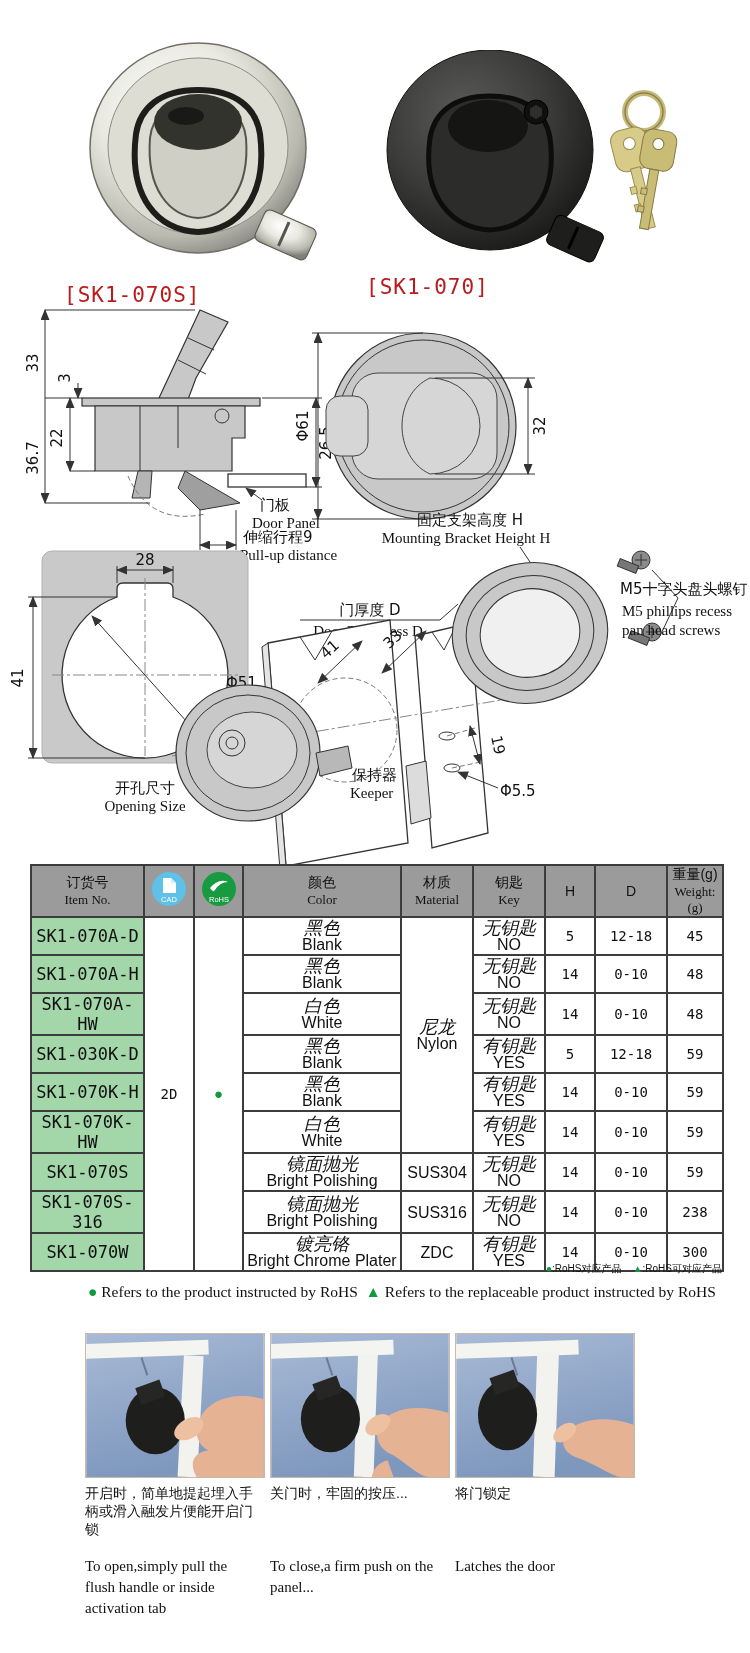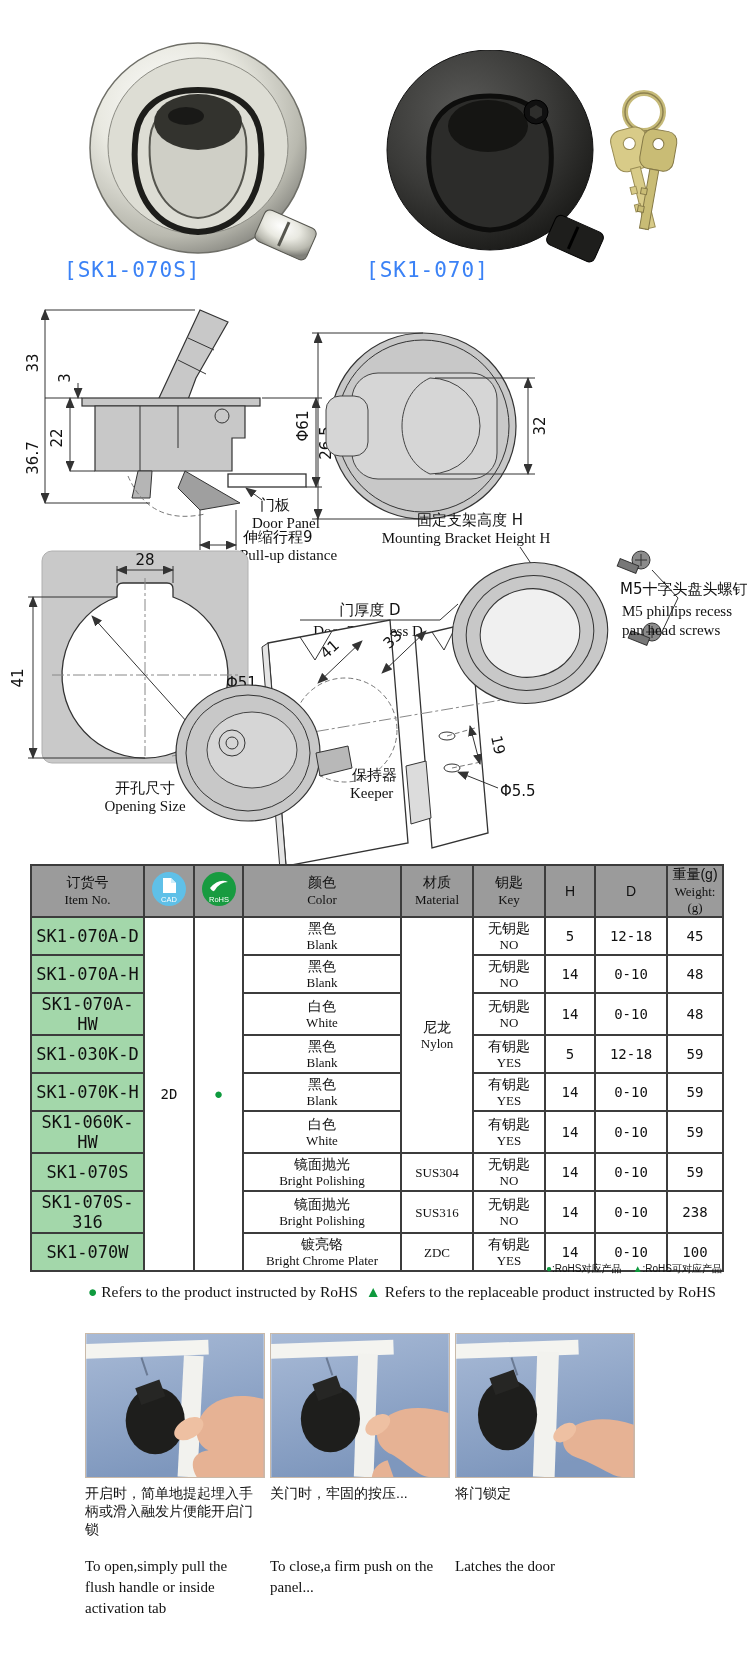--- a/index.html
+++ b/index.html
@@ -2,21 +2,21 @@
 <html><head>
 <meta charset="utf-8">
 <style>
   html,body{margin:0;padding:0;background:#fff;}
   #page{position:relative;width:750px;height:1653px;background:#ffffff;overflow:hidden;
         font-family:"Liberation Sans",sans-serif;color:#111;}
 
   
   #photos{position:absolute;top:38px;left:0;width:750px;height:258px;}
   .photo-label{position:absolute;font-family:"DejaVu Sans Mono",monospace;
-               font-size:21px;color:#3b82f6;letter-spacing:1px;}
+               font-size:21px;color:#b91c1c;letter-spacing:1px;margin-top:25px;}
 
   
   #drawings{position:absolute;top:298px;left:0;}
   .dim{font:15px "DejaVu Sans",sans-serif;fill:#111;}
   .zhl{font:15px "DejaVu Sans",sans-serif;fill:#111;}
   .enl{font:15px "Liberation Serif",serif;fill:#111;}
   .dimline{stroke:#333;stroke-width:1;fill:none;}
   .thin{stroke:#333;stroke-width:1;fill:none;}
   .part{fill:#c8c8c8;stroke:#333;stroke-width:1.2;}
   .part2{fill:#d6d6d6;stroke:#444;stroke-width:1;}
@@ -25,22 +25,22 @@
   .cdash{stroke:#888;stroke-width:1;fill:none;stroke-dasharray:12 3 3 3;}
 
   
   #spec{position:absolute;top:864px;left:30px;}
   table.spec{border-collapse:collapse;table-layout:fixed;width:692px;}
   table.spec th,table.spec td{border:2px solid #3c3c3c;text-align:center;
       vertical-align:middle;padding:0 1px;overflow:hidden;}
   table.spec th{background:#9b9b9b;height:46px;font-weight:normal;}
   .hz{font-size:14px;}
   .he{font-size:13px;font-family:"Liberation Serif",serif;}
-  .cz{font-size:14px;line-height:17px;}
-  .ce{font-size:13px;line-height:15px;font-family:Liberation Serif, serif;}
+  .cz{font-size:18px;line-height:17px;font-style:italic;}
+  .ce{font-size:16px;line-height:15px;font-family:Liberation Sans, sans-serif;}
   .num{font-family:"DejaVu Sans Mono",monospace;font-size:14px;}
   td.item{background:#a3d7aa;font-family:"DejaVu Sans Mono",monospace;font-size:17px;}
   table.spec tr{height:38px;}
   .rohs-dot{color:#0f9a3e;font-size:15px;}
 
   
   #footnote-cn{position:absolute;top:1262px;left:30px;width:692px;text-align:right;
                font-size:10px;}
   #footnote-en{position:absolute;top:1283px;left:88px;width:640px;
                font-family:"Liberation Serif",serif;font-size:15.5px;}
@@ -119,21 +119,21 @@
       </g>
       <g transform="rotate(10 66 60)">
         <rect x="50" y="44" width="34" height="40" rx="10" fill="#c9bc75" stroke="#857947"></rect>
         <circle cx="66" cy="58" r="5.5" fill="#fff" stroke="#857947"></circle>
         <rect x="62" y="84" width="9" height="60" fill="#c9bc75" stroke="#857947"></rect>
         <rect x="57" y="104" width="6" height="6" fill="#c9bc75" stroke="#857947"></rect>
         <rect x="57" y="122" width="6" height="6" fill="#c9bc75" stroke="#857947"></rect>
       </g>
     </svg>
     <div class="photo-label" style="left:64px;top:220px">[SK1-070S]</div>
-    <div class="photo-label" style="left:366px;top:220px">[SK1-070]</div>
+    <div class="photo-label" style="left:366px;top:212px">[SK1-070]</div>
   </div>
 
   <svg id="drawings" width="750" height="566" viewBox="0 0 750 566">
 
     <g>
       <polygon class="part" points="152,115 200,12 228,24 196,80 183,115"></polygon>
       <line class="thin" x1="188" y1="40" x2="214" y2="52"></line>
       <line class="thin" x1="178" y1="62" x2="206" y2="76"></line>
       <rect class="part" x="82" y="100" width="178" height="8"></rect>
       <path class="part" d="M95,108 L245,108 L245,140 L232,140 L232,173 L95,173 Z"></path>
@@ -419,21 +419,21 @@
             </td>
         <td>
               <div class="cz">有钥匙</div>
               <div class="ce">YES</div>
             </td>
         <td class="num">14</td>
         <td class="num">0-10</td>
         <td class="num">59</td>
       </tr>
       <tr>
-        <td class="item">SK1-060K-HW</td>
+        <td class="item">SK1-070K-HW</td>
         <td>
               <div class="cz">白色</div>
               <div class="ce">White</div>
             </td>
         <td>
               <div class="cz">有钥匙</div>
               <div class="ce">YES</div>
             </td>
         <td class="num">14</td>
         <td class="num">0-10</td>
@@ -481,21 +481,21 @@
             </td>
         <td>
               <div class="ce">ZDC</div>
             </td>
         <td>
               <div class="cz">有钥匙</div>
               <div class="ce">YES</div>
             </td>
         <td class="num">14</td>
         <td class="num">0-10</td>
-        <td class="num">100</td>
+        <td class="num">300</td>
       </tr>
     </tbody>
       </table>
   </div>
 
   <div id="footnote-cn">
     <span class="gsym">●</span><span>:RoHS对应产品</span>&nbsp;&nbsp;&nbsp;
     <span class="gsym">▲</span><span>:RoHS可对应产品</span>
   </div>
   <div id="footnote-en">

